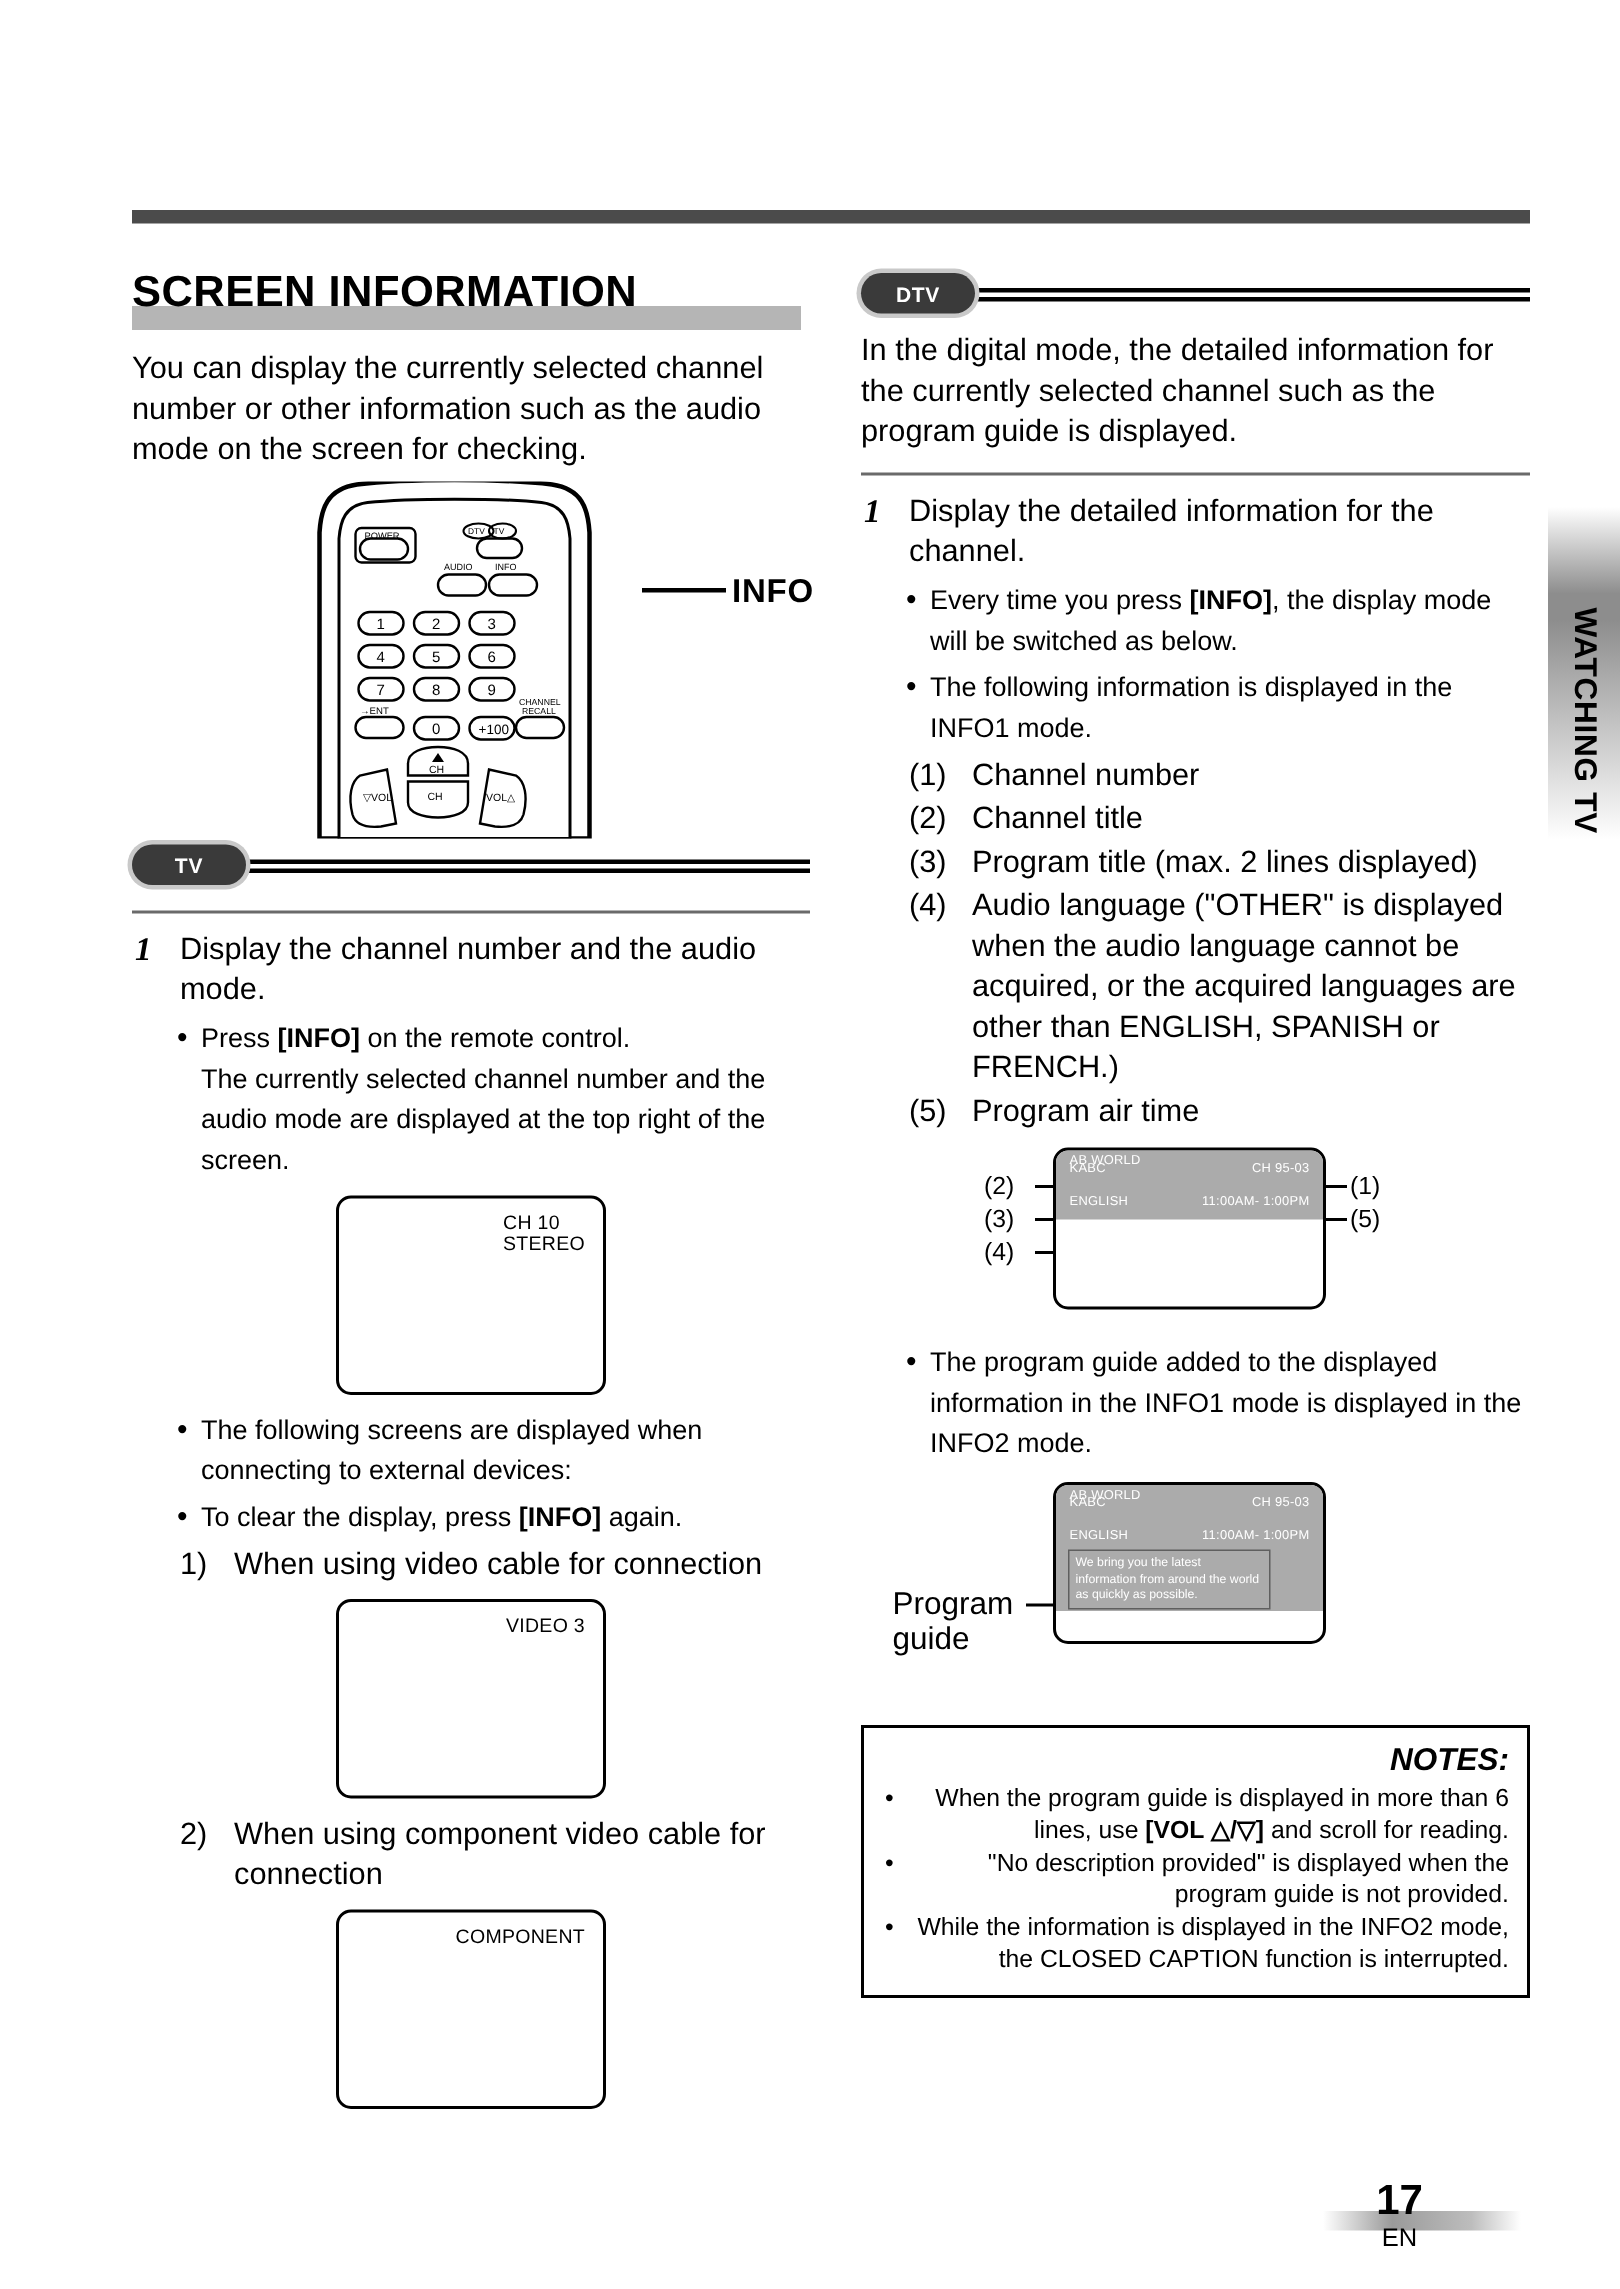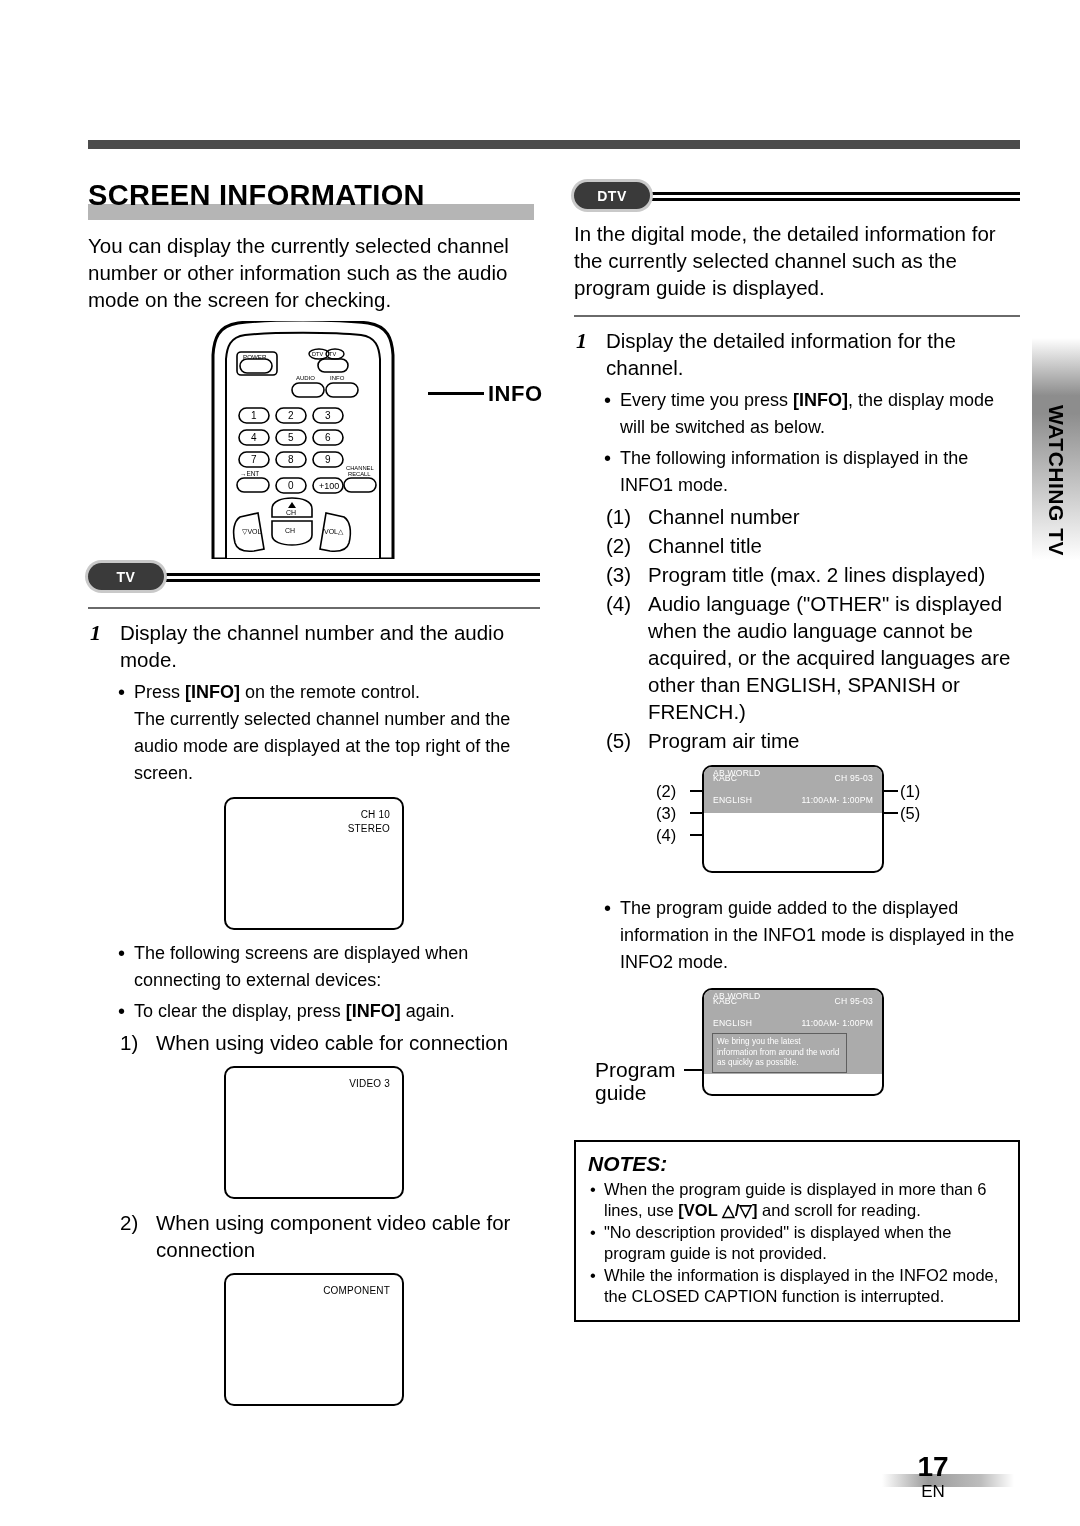--- a/index.html
+++ b/index.html
@@ -154,22 +154,21 @@
     width: 180px; height: 133px;
     border: 2.5px solid #000;
     border-radius: 10px;
     box-sizing: border-box;
     background: #fff;
     margin: 10px auto 10px auto;
   }
   .tvscreen .osd {
     position: absolute;
     right: 12px; top: 9px;
-    text-align: right;
-    font-size: 10px;
+    font-size: 13px;
     line-height: 14px;
     letter-spacing: 0.2px;
     color: #000;
   }
 
   
   .remote-wrap {
     position: relative;
     width: 452px;
     height: 238px;
@@ -349,21 +348,22 @@
     position: absolute;
     left: 21px; top: 74px;
     font-size: 21px;
     line-height: 23px;
   }
 
   
   .notes {
     border: 2px solid #000;
     padding: 10px 12px 12px 12px;
-    margin-top: 14px;
+    margin-top: 24px;
+    text-align: right;
   }
   .notes .ttl {
     font-size: 21px;
     font-weight: bold;
     font-style: italic;
     margin-bottom: 3px;
   }
   .notes .nb {
     position: relative;
     padding-left: 16px;

